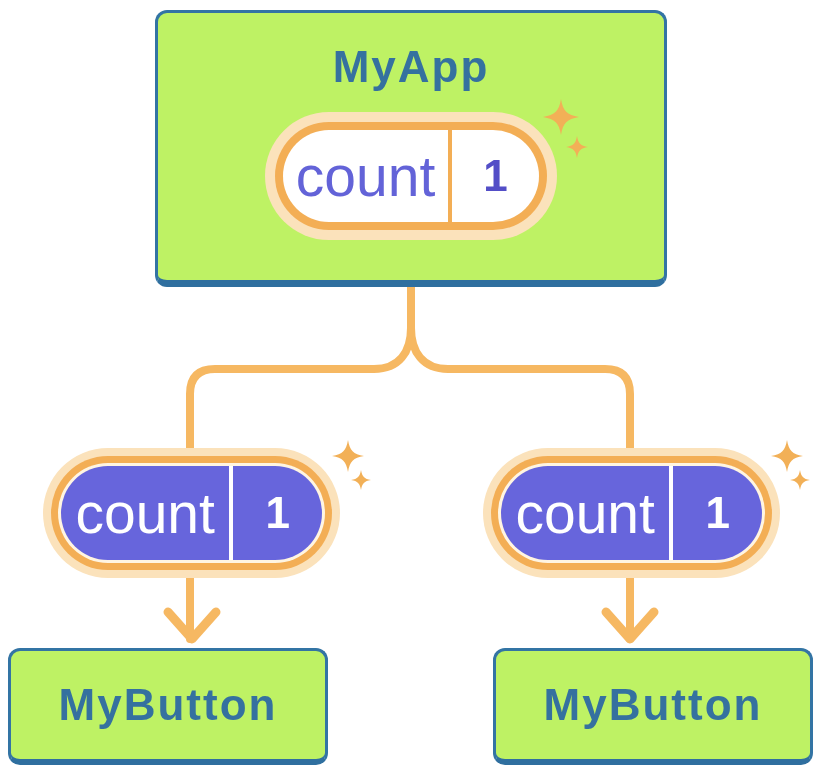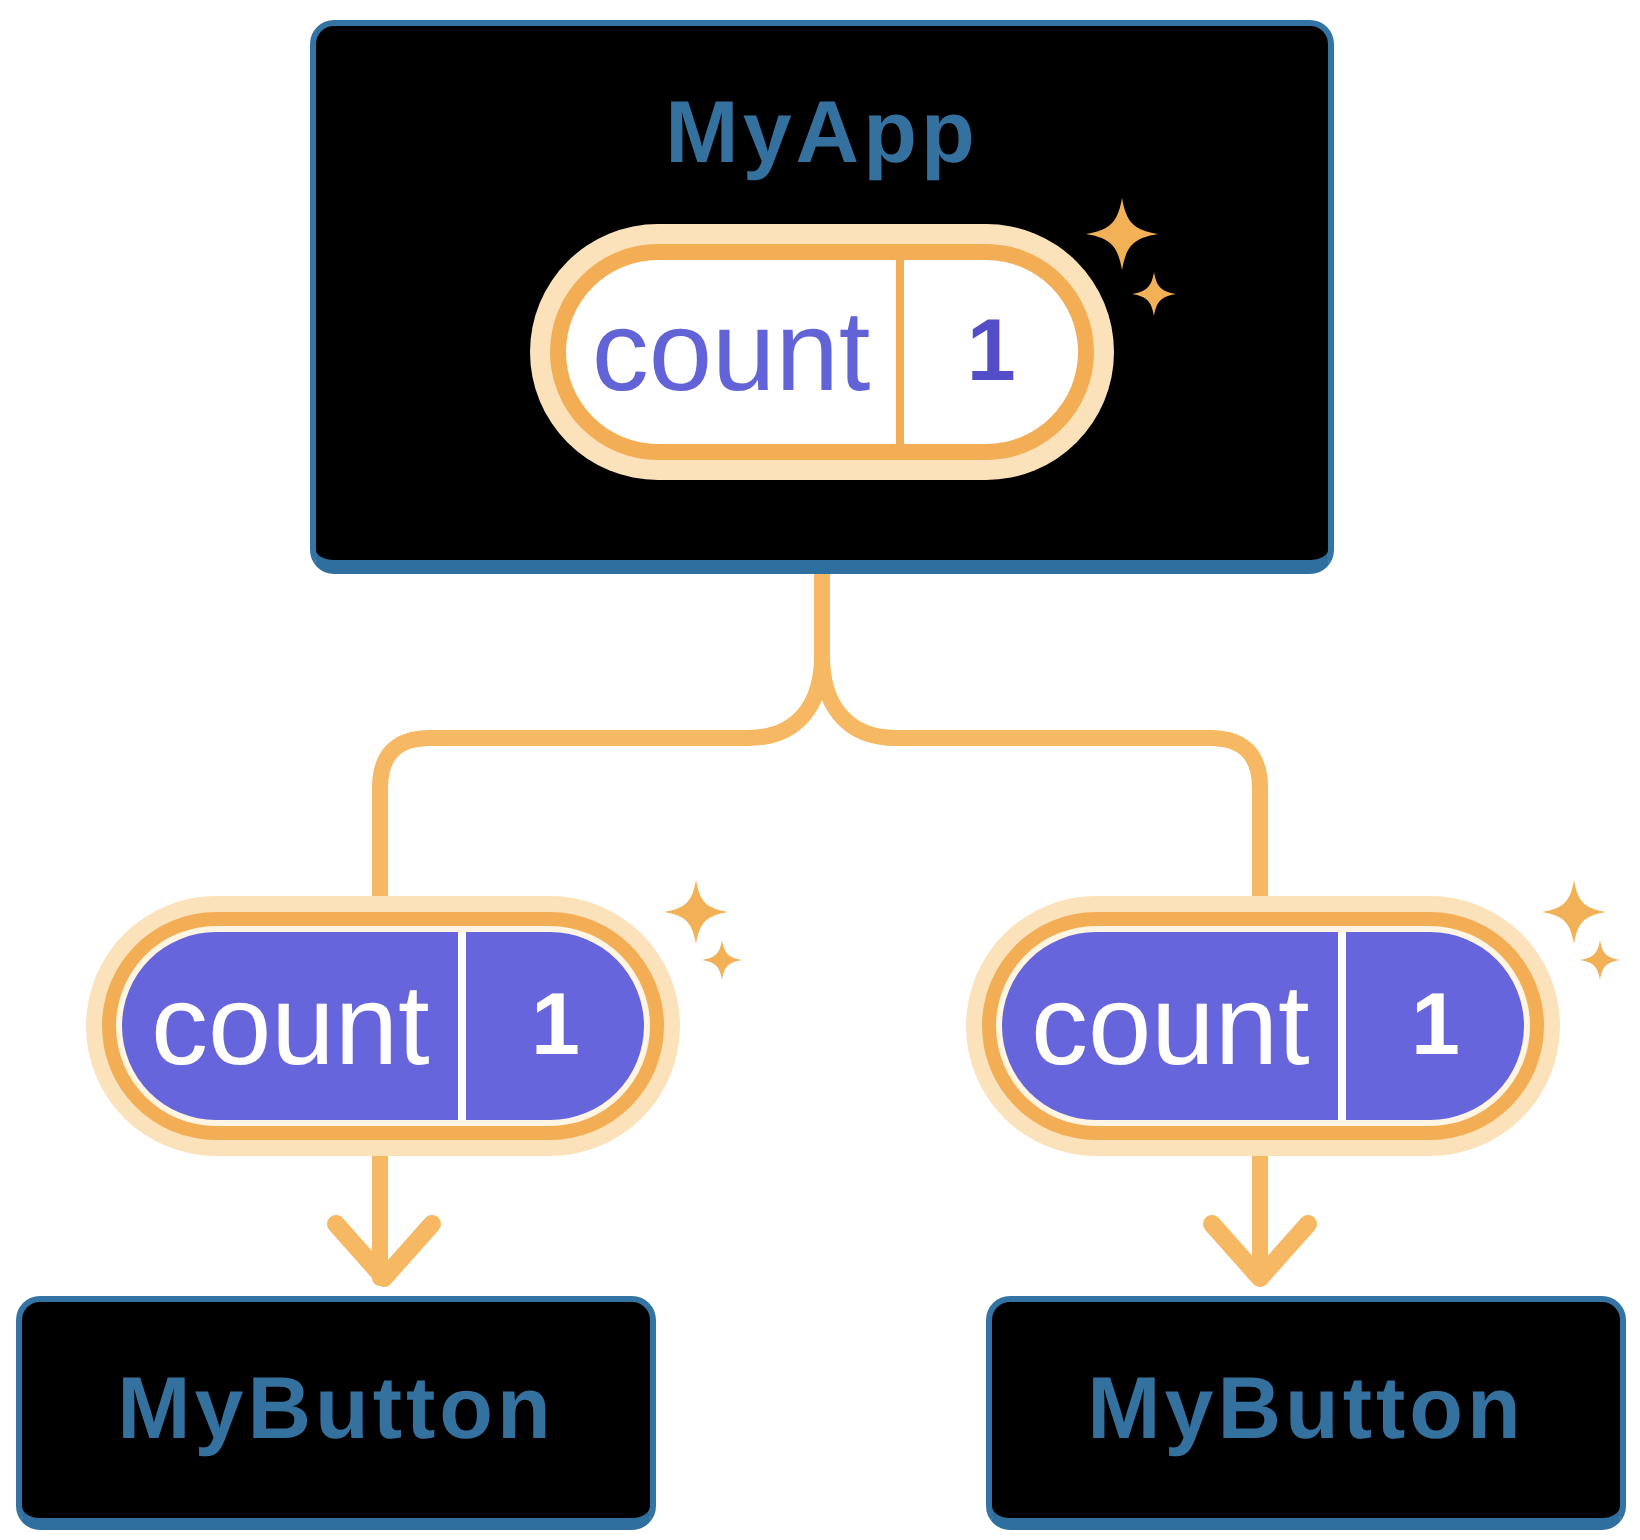--- a/index.html
+++ b/index.html
@@ -27,21 +27,21 @@
   svg.layer{
     position:absolute;left:0;top:0;width:820px;height:770px;
     pointer-events:none;
   }
   .wires{z-index:1;}
   .overlay{z-index:3;}
 
   
   .card{
     position:absolute;
-    background:#000000;
+    background:#bef264;
     border:3px solid var(--blue-border);
     border-bottom:6px solid var(--blue-deep);
     border-radius:12px;
     z-index:2;
   }
   .root-card{left:155px;top:10px;width:512px;height:277px;border-bottom-width:7px;}
   .child-card{width:320px;height:117px;display:flex;align-items:center;justify-content:center;}
   .child-card.left{left:8px;top:648px;}
   .child-card.right{left:493px;top:648px;}
   .card-title{

